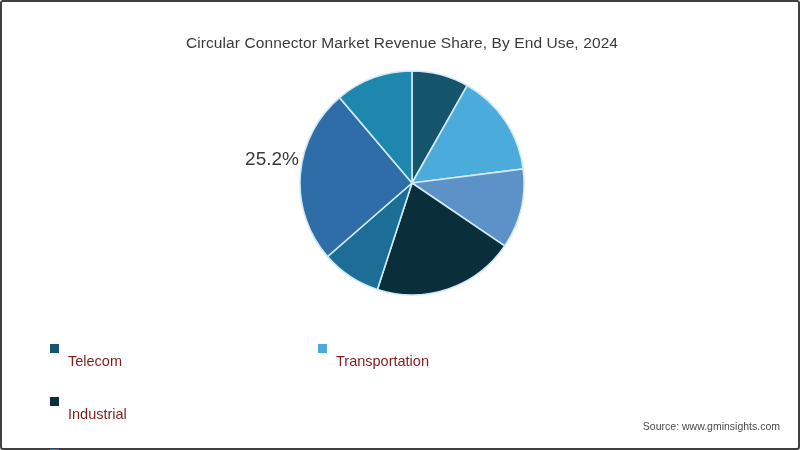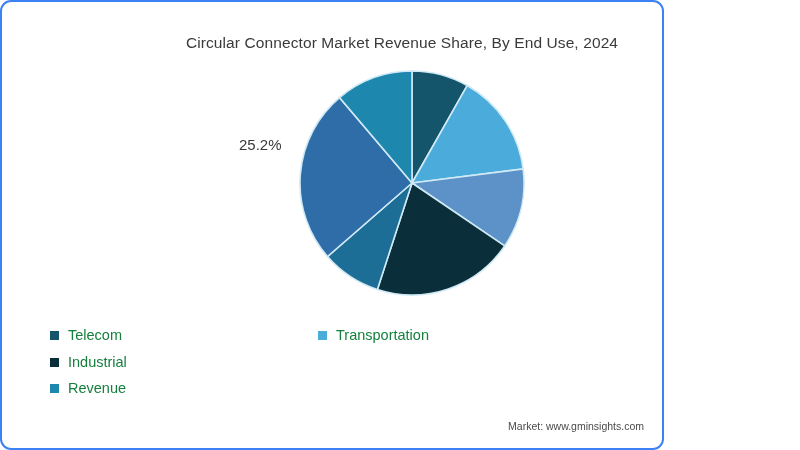--- a/index.html
+++ b/index.html
@@ -9,25 +9,25 @@
   body {
     width: 800px;
     height: 450px;
     background: #ffffff;
     font-family: "Liberation Sans", sans-serif;
     overflow: hidden;
   }
   .figure {
     position: relative;
     box-sizing: border-box;
-    width: 664px;
+    width: 800px;
     height: 450px;
     background: #ffffff;
-    border: 2px solid #3b82f6;
-    border-radius: 11px;
+    border: 2px solid #404040;
+    border-radius: 3px;
   }
   .chart-title {
     position: absolute;
     top: 32px;
     left: 0;
     width: 800px;
     text-align: center;
     font-size: 15.5px;
     color: #3a3a3a;
     letter-spacing: 0.1px;
@@ -42,24 +42,24 @@
   }
   .pie-wrap svg {
     display: block;
     width: 226px;
     height: 226px;
     overflow: visible;
   }
   .slice-label {
     position: absolute;
     left: -60px;
-    top: 66px;
+    top: 78px;
     width: 66px;
-    text-align: left;
-    font-size: 15px;
+    text-align: center;
+    font-size: 19px;
     color: #3a3a3a;
     white-space: nowrap;
   }
   .legend {
     position: absolute;
     left: 48px;
     top: 326px;
     width: 640px;
   }
   .legend-row {
@@ -77,23 +77,24 @@
   .legend-cell.c2 { width: 200px; }
   .swatch {
     width: 9px;
     height: 9px;
     flex: 0 0 9px;
     margin-right: 9px;
     margin-top: 1px;
   }
   .legend-text {
     font-size: 14.5px;
-    color: #15803d;
+    color: #7f1d1d;
     white-space: nowrap;
     line-height: 1;
+    margin-top: 26px;
   }
   .source {
     position: absolute;
     right: 18px;
     bottom: 16px;
     font-size: 10.5px;
     color: #4a4a4a;
     white-space: nowrap;
   }
 </style>
@@ -141,15 +142,15 @@
 
     <div class="legend-row">
       <div class="legend-cell c0">
         <span class="swatch" style="background: rgb(29, 135, 174);"></span>
         <span class="legend-text">Revenue</span>
       </div>
     </div>
 
   </div>
 
-  <div class="source">Market: www.gminsights.com</div>
+  <div class="source">Source: www.gminsights.com</div>
 
 </div>
 
 </body></html>

